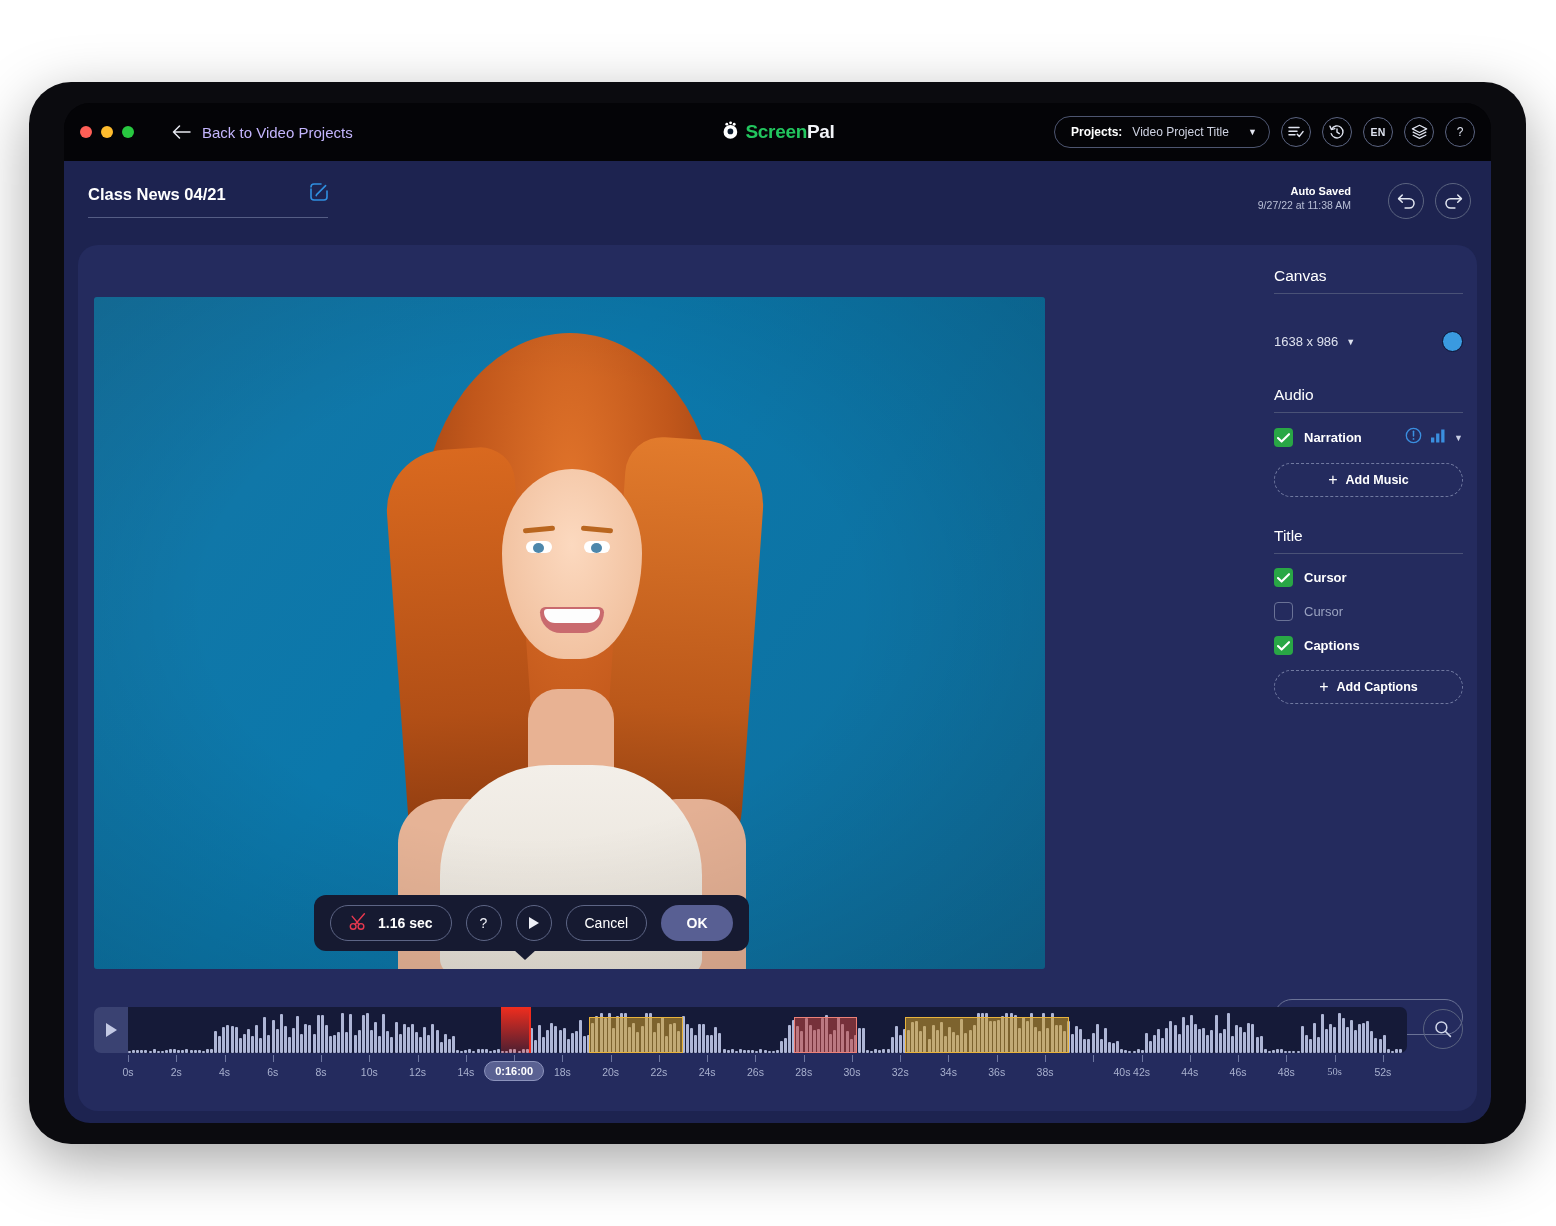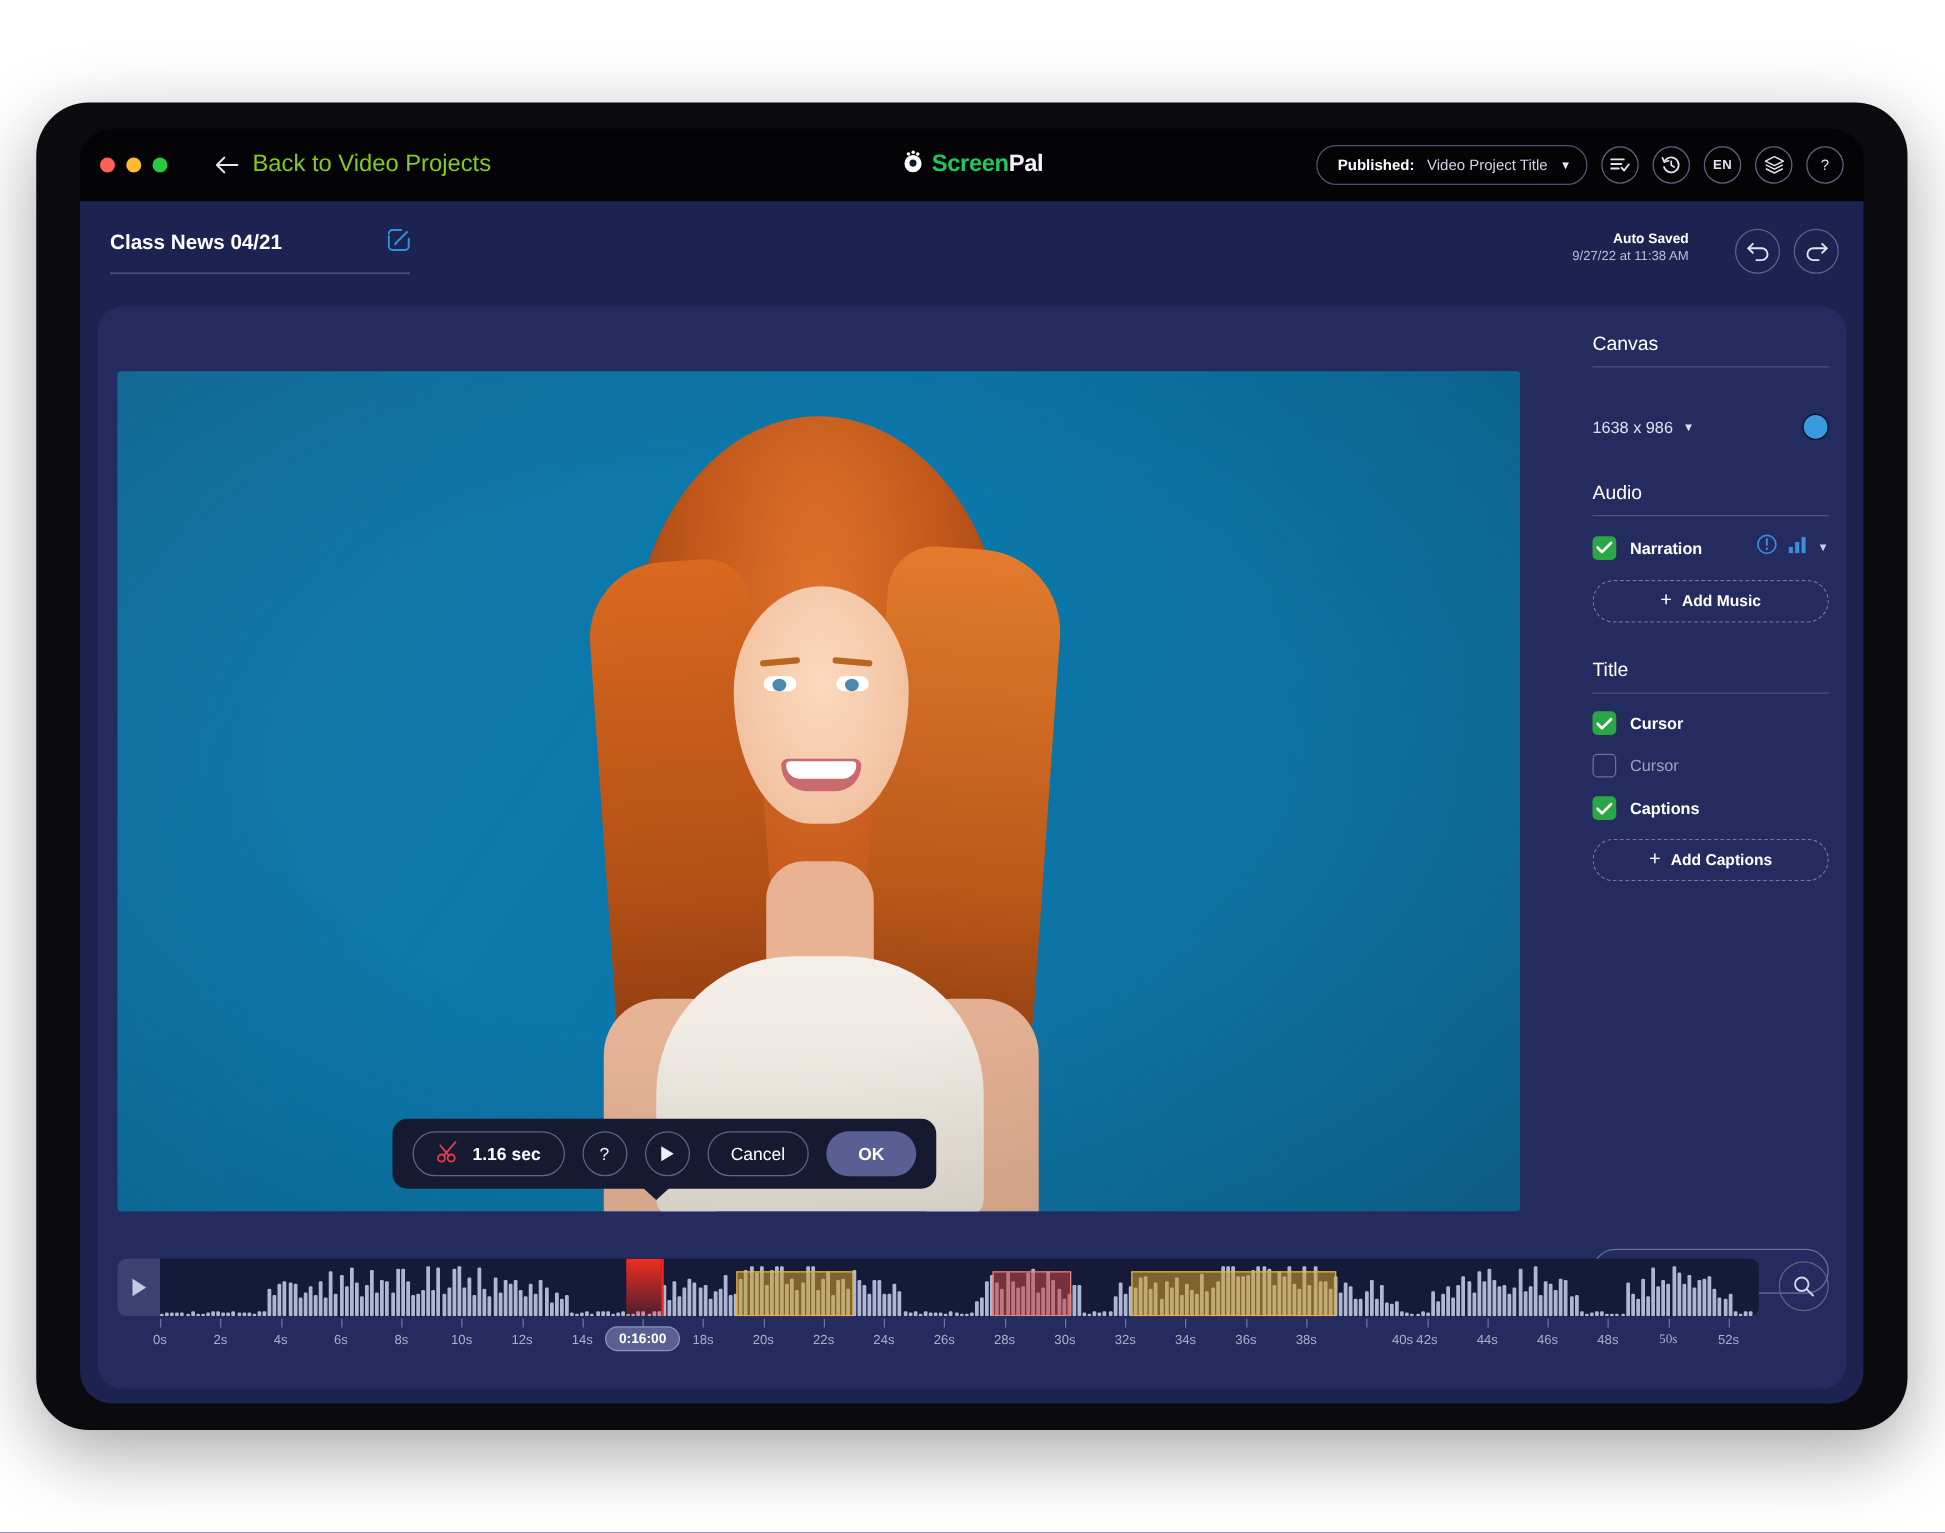--- a/index.html
+++ b/index.html
@@ -47,22 +47,22 @@
   }
   .traffic-lights { display: flex; gap: 9px; margin-left: 16px; }
   .tl { width: 12px; height: 12px; border-radius: 50%; }
   .tl.red { background: #ff5f57; }
   .tl.yellow { background: #febc2e; }
   .tl.green { background: #28c840; }
 
   #back-link {
     display: flex; align-items: center; gap: 11px;
     margin-left: 38px;
-    color: #84cc16;
-    font-size: 19px;
+    color: #c4b5fd;
+    font-size: 15px;
     cursor: pointer;
     white-space: nowrap;
   }
   #back-link svg { display: block; }
 
   #brand {
     position: absolute;
     left: 50%;
     transform: translateX(-50%);
     display: flex; align-items: center; gap: 6px;
@@ -179,21 +179,21 @@
     margin-left: 18px;
     color: #e9ebf4;
     font-size: 12.5px;
   }
   #screenshot-btn { position: absolute; right: 18px; cursor: pointer; display: block; }
 
   
   #video-stage {
     position: absolute;
     left: 16px; top: 52px;
-    width: 1122px;
+    width: 951px;
     height: 672px;
     border-radius: 3px;
     overflow: hidden;
     background: linear-gradient(125deg, #1576a5 0%, #0b78ab 40%, #0f6e9c 100%);
   }
   .subject {
     position: absolute;
     left: 50%;
     transform: translateX(-50%);
     bottom: 0;
@@ -521,21 +521,21 @@
             <circle cx="14" cy="3.4" r="1.5" fill="#ffffff"></circle>
           </svg>
         </span>
         <span class="brand-text">
           <span class="brand-screen">Screen</span><span class="brand-pal">Pal</span>
         </span>
       </div>
 
       <div id="titlebar-right">
         <div id="publish-select">
-          <span class="pub-label">Published:</span>
+          <span class="pub-label">Projects:</span>
           <span class="pub-value">Video Project Title</span>
           <span class="caret">▼</span>
         </div>
 
         <div class="icon-btn-round">
           <svg width="16" height="14" viewBox="0 0 16 14">
             <path d="M1 2.5 H11 M1 6.2 H9 M1 9.8 H7" stroke="#dfe3ef" stroke-width="1.5" stroke-linecap="round"></path>
             <path d="M9.3 9.2 L11.3 11.4 L15 6.6" stroke="#dfe3ef" stroke-width="1.5" fill="none" stroke-linecap="round" stroke-linejoin="round"></path>
           </svg>
         </div>

